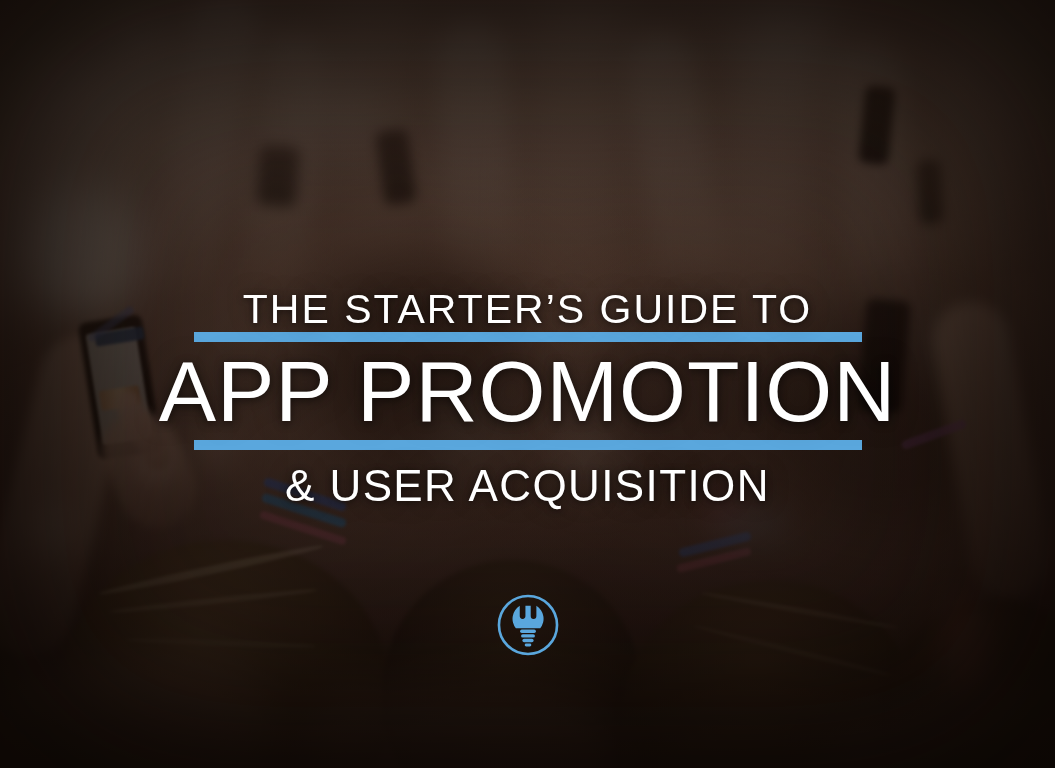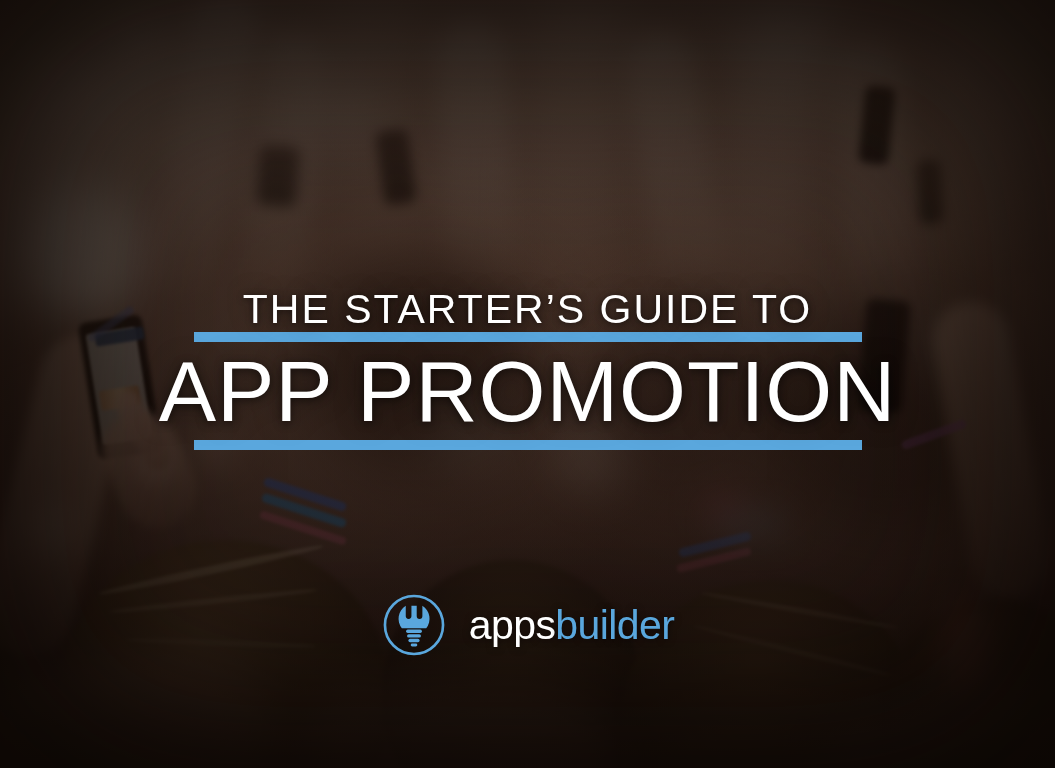--- a/index.html
+++ b/index.html
@@ -273,20 +273,21 @@
     <div class="overlay-tint"></div>
     <div class="overlay-dark"></div>
     <div class="overlay-vignette"></div>
   </div>
 
   <div class="title-block">
     <div class="kicker">THE STARTER’S GUIDE TO</div>
     <div class="line-top"></div>
     <div class="headline">APP PROMOTION</div>
     <div class="line-bottom"></div>
+    <div class="subline">&amp; USER ACQUISITION</div>
   </div>
 
   <div class="logo">
     <svg class="logo-mark" viewBox="0 0 100 100">
       <circle cx="50" cy="50" r="44" fill="none" stroke="#5aa7dd" stroke-width="4"></circle>
       <path d="M38 22 L38 38 A4 4 0 0 0 46 38 L46 22
                A22 22 0 0 1 62 22 L62 38 A4 4 0 0 0 54 38 L54 22
                Z" fill="#5aa7dd" opacity="0"></path>
       <path d="M37.5 21
                L37.5 36.5
@@ -297,18 +298,15 @@
                a4.3 4.3 0 0 0 8.6 0
                L62.7 21
                a23 23 0 0 1 5.8 34
                L31.6 55
                a23 23 0 0 1 5.9 -34 Z" fill="#5aa7dd"></path>
       <rect x="38" y="57" width="24" height="5" rx="2.5" fill="#5aa7dd"></rect>
       <rect x="39.5" y="64" width="21" height="5" rx="2.5" fill="#5aa7dd"></rect>
       <rect x="41.5" y="71" width="17" height="5" rx="2.5" fill="#5aa7dd"></rect>
       <rect x="45" y="78" width="10" height="4.5" rx="2.2" fill="#5aa7dd"></rect>
     </svg>
-    <div class="logo-text">
-      <span class="logo-apps">apps</span><span class="logo-builder">builder</span>
-    </div>
   </div>
 
 </div>
 
 </body></html>

